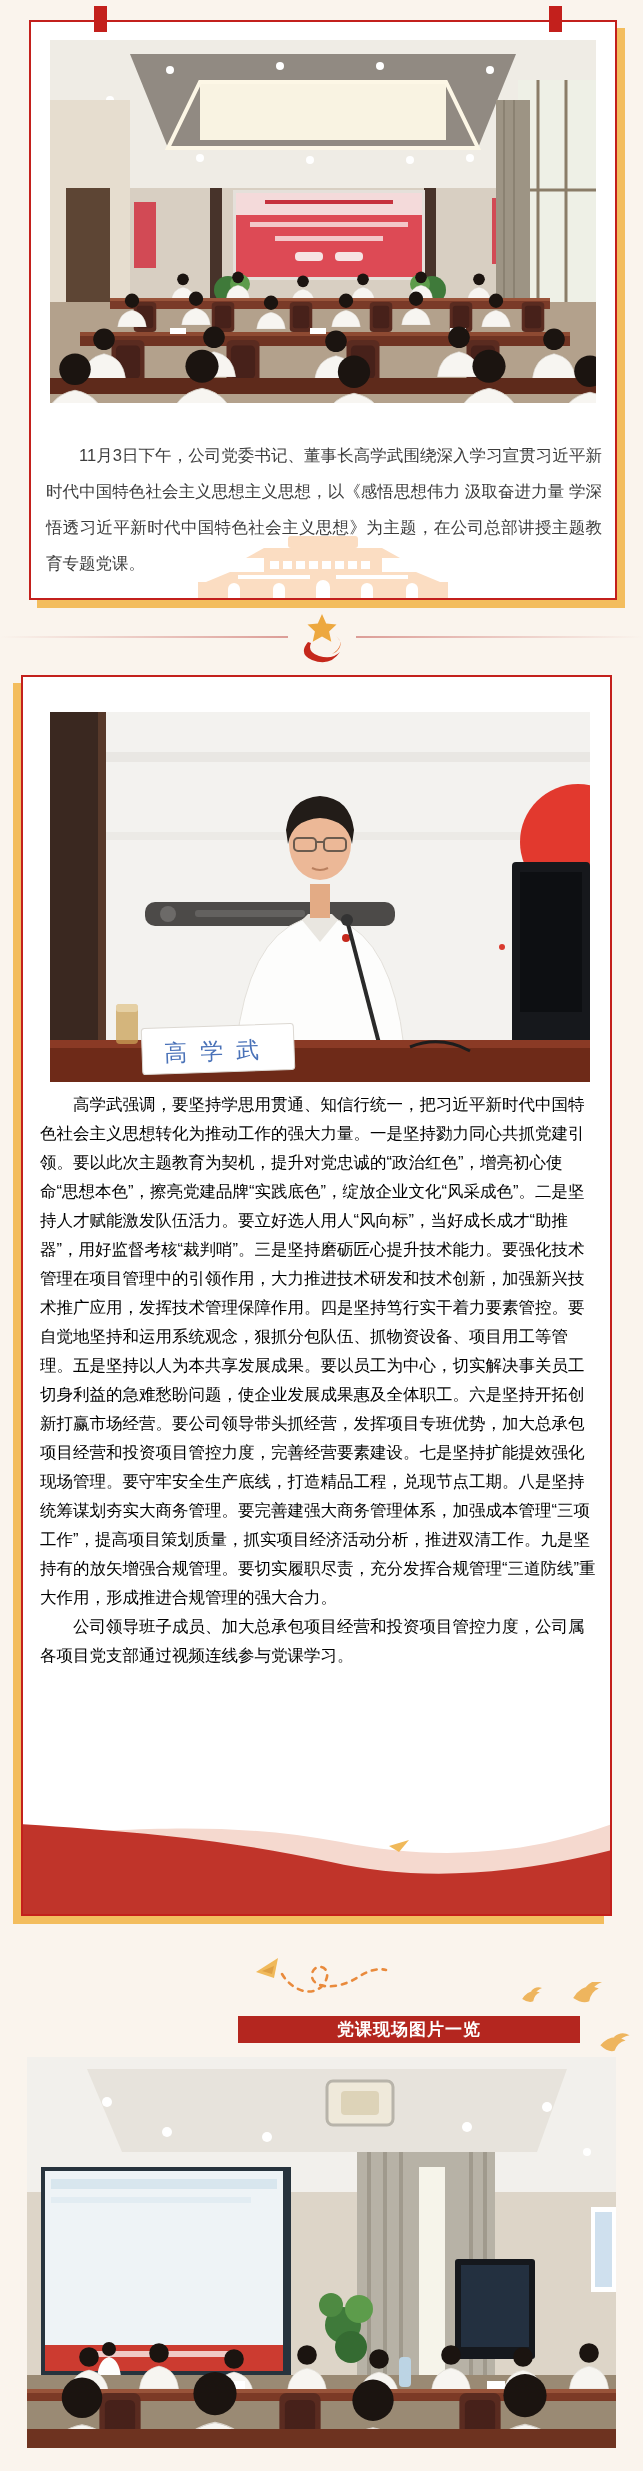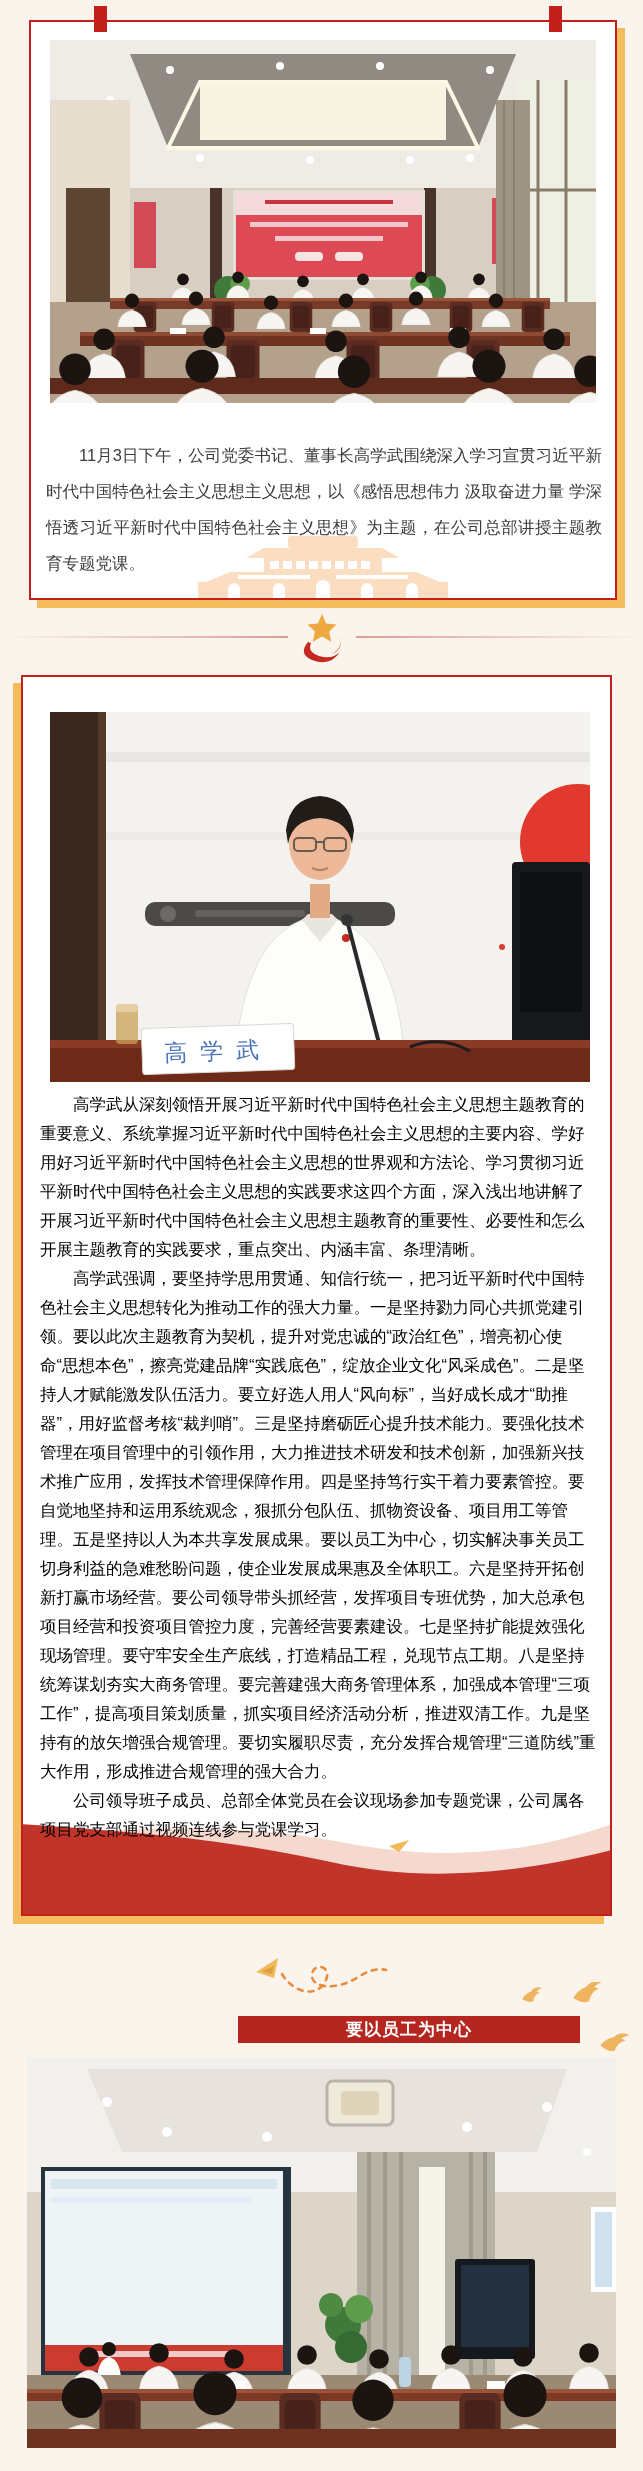--- a/index.html
+++ b/index.html
@@ -225,23 +225,22 @@
       <rect x="66" y="292" width="22" height="8" rx="3" fill="#e7d3a8" opacity="0.9"></rect>
 
       <g transform="rotate(-2 168 336)">
         <rect x="92" y="314" width="152" height="46" rx="3" fill="#ffffff" stroke="#dcd8d2"></rect>
         <text x="168" y="347" text-anchor="middle" font-size="23" fill="#4a72b8" style="letter-spacing:13px;font-family:'Liberation Sans',sans-serif;">高学武</text>
       </g>
       <path d="M360 335 q30 -12 60 4" fill="none" stroke="#1d1d1d" stroke-width="3"></path>
     </svg>
 
     <div class="text-block">
-      <p>高学武从深刻领悟开展习近平新时代中国特色社会主义思想主题教育的重要意义、系统掌握习近平新时代中国特色社会主义思想的主要内容、学好用好习近平新时代中国特色社会主义思想的世界观和方法论、学习贯彻习近平新时代中国特色社会主义思想的实践要求这四个方面，深入浅出地讲解了开展习近平新时代中国特色社会主义思想主题教育的重要性、必要性和怎么开展主题教育的实践要求，重点突出、内涵丰富、条理清晰。</p>
       <p><span>高学武强调，要坚持学思用贯通、知信行统一，把习近平新时代中国特色社会主义思想转化为推动工作的强大力量。</span><span class="b">一是</span><span>坚持勠力同心共抓党建引领。要以此次主题教育为契机，提升对党忠诚的“政治红色”，增亮初心使命“思想本色”，擦亮党建品牌“实践底色”，绽放企业文化“风采成色”。</span><span class="b">二是</span><span>坚持人才赋能激发队伍活力。要立好选人用人“风向标”，当好成长成才“助推器”，用好监督考核“裁判哨”。</span><span class="b">三是</span><span>坚持磨砺匠心提升技术能力。要强化技术管理在项目管理中的引领作用，大力推进技术研发和技术创新，加强新兴技术推广应用，发挥技术管理保障作用。</span><span class="b">四是</span><span>坚持笃行实干着力要素管控。要自觉地坚持和运用系统观念，狠抓分包队伍、抓物资设备、项目用工等管理。</span><span class="b">五是</span><span>坚持以人为本共享发展成果。要以员工为中心，切实解决事关员工切身利益的急难愁盼问题，使企业发展成果惠及全体职工。</span><span class="b">六是</span><span>坚持开拓创新打赢市场经营。要公司领导带头抓经营，发挥项目专班优势，加大总承包项目经营和投资项目管控力度，完善经营要素建设。</span><span class="b">七是</span><span>坚持扩能提效强化现场管理。要守牢安全生产底线，打造精品工程，兑现节点工期。</span><span class="b">八是</span><span>坚持统筹谋划夯实大商务管理。要完善建强大商务管理体系，加强成本管理“三项工作”，提高项目策划质量，抓实项目经济活动分析，推进双清工作。</span><span class="b">九是</span><span>坚持有的放矢增强合规管理。要切实履职尽责，充分发挥合规管理“三道防线”重大作用，形成推进合规管理的强大合力。</span></p>
-      <p>公司领导班子成员、总部全体党员在会议现场参加专题党课，公司属各项目党支部通过视频连线参与党课学习。</p>
+      <p>公司领导班子成员、加大总承包项目经营和投资项目管控力度，公司属各项目党支部通过视频连线参与党课学习。</p>
     </div>
 
     <svg class="wave" width="591" height="100" viewBox="0 0 591 100" preserveAspectRatio="none">
       <path d="M0 20 C140 10 220 8 320 26 C400 42 490 44 591 8 L591 100 L0 100 Z" fill="#f5d9cf"></path>
       <path d="M0 8 C120 16 210 24 310 46 C390 64 480 62 591 34 L591 100 L0 100 Z" fill="#c0342a"></path>
       <polygon points="368,30 388,24 378,36" fill="#f0b95a"></polygon>
     </svg>
   </div>
 
   <svg id="doodle" width="150" height="55" viewBox="0 0 150 55">
@@ -265,21 +264,21 @@
           <path d="M10 3 Q14 -2 20 0 Q15 2 13 6 Z"></path>
         </g>
       <g transform="translate(88,48) scale(1.5) rotate(10)">
           <path d="M2 10 Q8 0 18 4 Q13 6 12 12 Q8 14 2 10 Z"></path>
           <path d="M10 3 Q14 -2 20 0 Q15 2 13 6 Z"></path>
         </g>
     </g>
   </svg>
 
   <div id="banner">
-    <span>要以员工为中心</span>
+    <span>党课现场图片一览</span>
   </div>
 
   <svg id="photo3" class="photo" width="589" height="391" viewBox="0 0 589 391">
     <rect width="589" height="391" fill="#ddd5c8"></rect>
     <rect width="589" height="135" fill="#f2f0ec"></rect>
     <polygon points="60,12 540,12 510,95 95,95" fill="#e7e3dc"></polygon>
     <rect x="300" y="24" width="66" height="44" rx="6" fill="#efe9da" stroke="#b8b4aa" stroke-width="3"></rect>
     <rect x="314" y="34" width="38" height="24" rx="4" fill="#ddd3b8"></rect>
     <g fill="#ffffff">
         <circle cx="140" cy="75" r="5"></circle>

